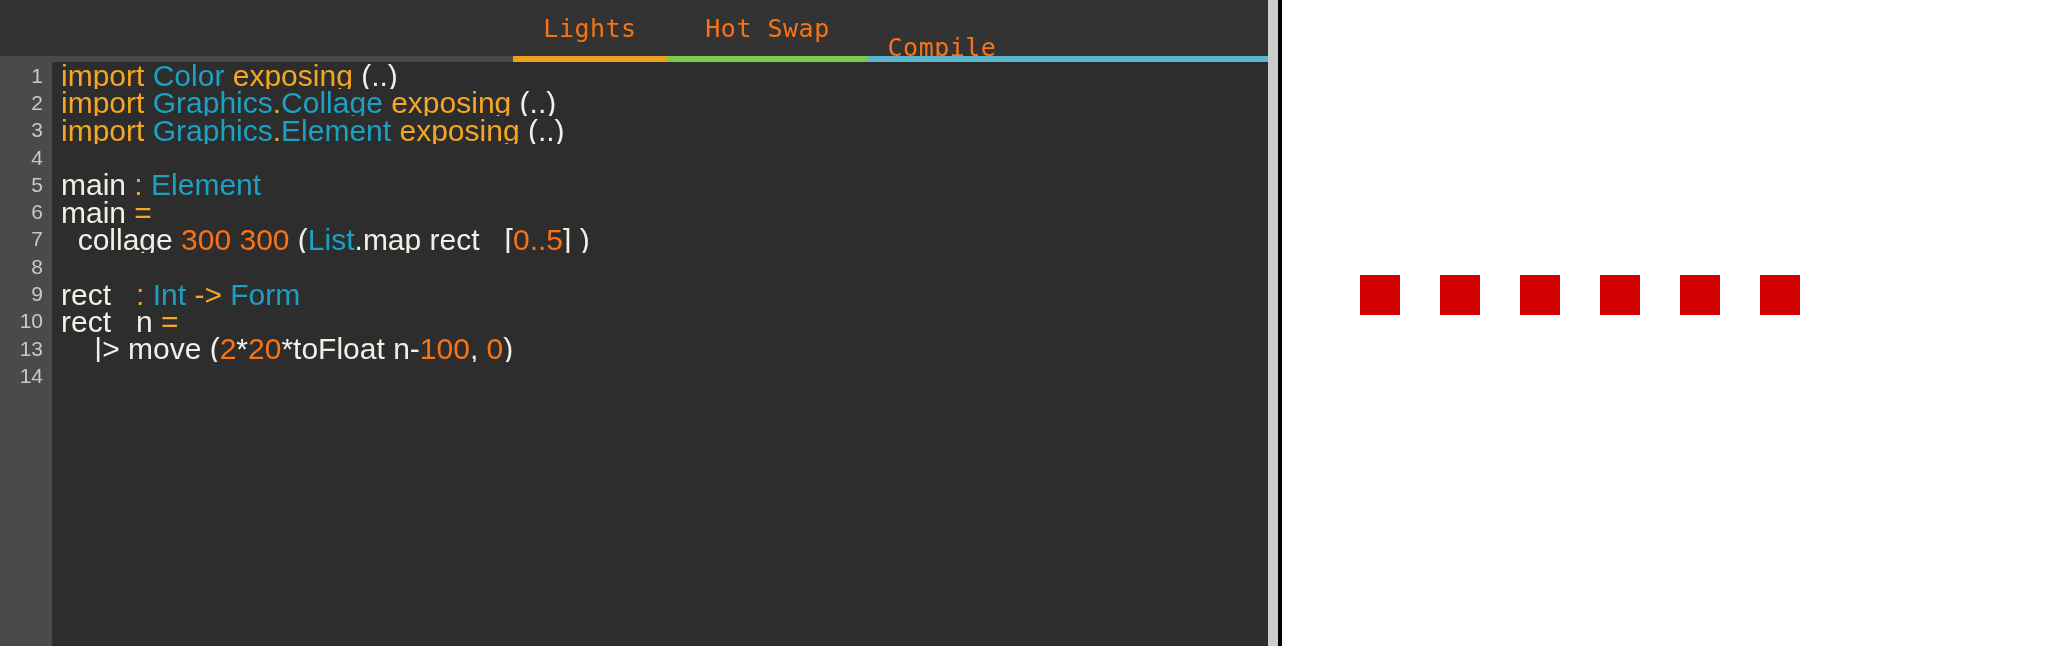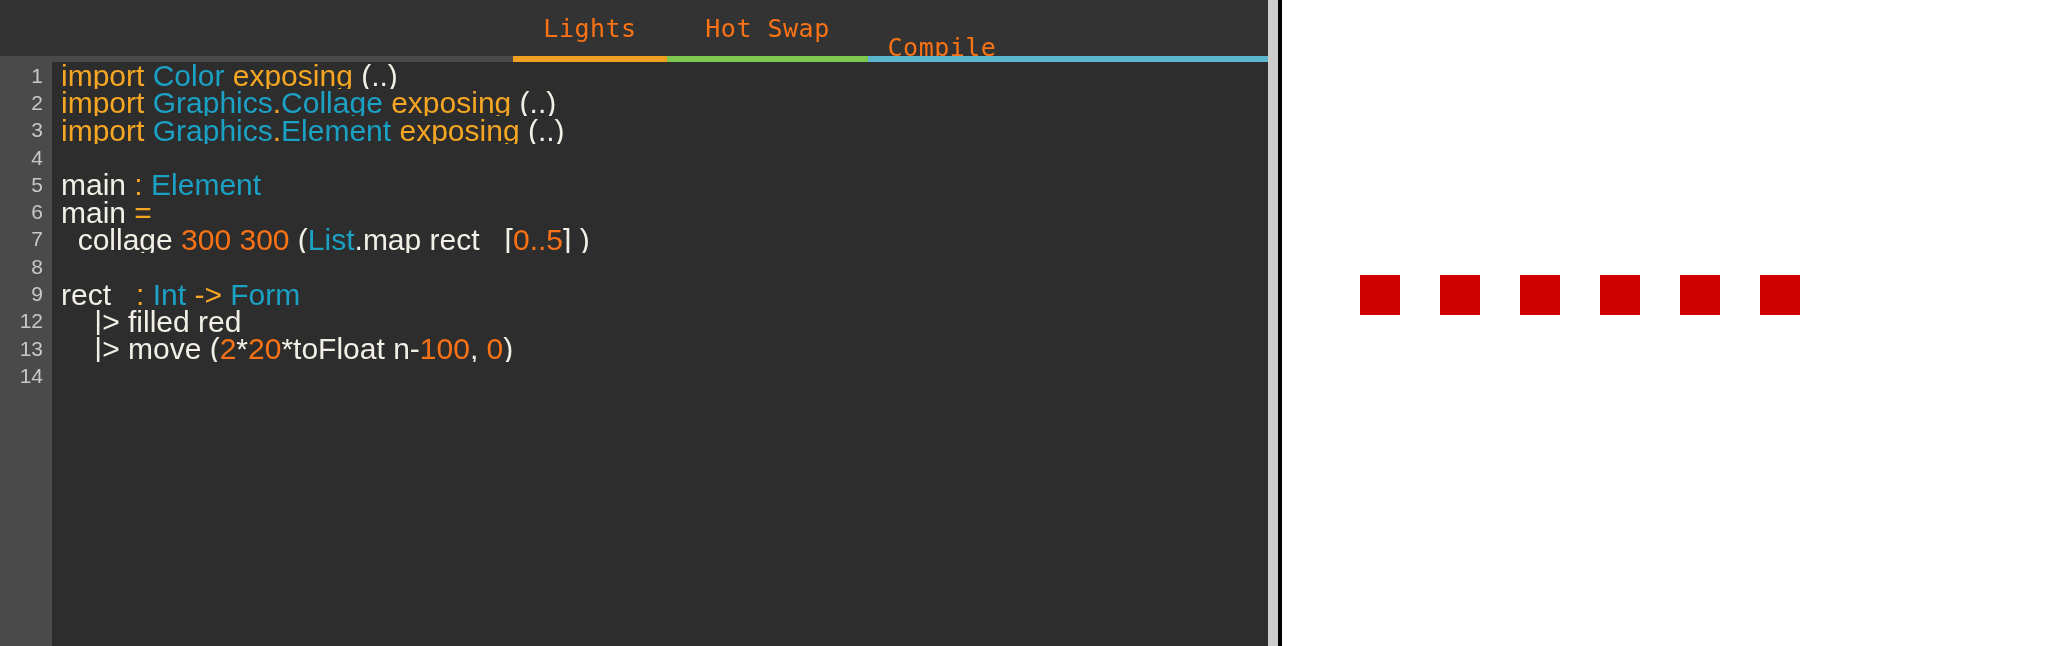--- a/index.html
+++ b/index.html
@@ -233,22 +233,22 @@
           </div>
           <div class="code-row">
             <div class="ln">8</div>
             <div class="code-text"></div>
           </div>
           <div class="code-row">
             <div class="ln">9</div>
             <div class="code-text"><span class="tk-pl">rect_ </span><span class="tk-kw">: </span><span class="tk-type">Int</span><span class="tk-kw"> -&gt; </span><span class="tk-type">Form</span></div>
           </div>
           <div class="code-row">
-            <div class="ln">12</div>
-            <div class="code-text"><span class="tk-pl">    |&gt; filled red</span></div>
+            <div class="ln">10</div>
+            <div class="code-text"><span class="tk-pl">rect_ n </span><span class="tk-kw">=</span></div>
           </div>
           <div class="code-row">
             <div class="ln">13</div>
             <div class="code-text"><span class="tk-pl">    |&gt; move (</span><span class="tk-num">2</span><span class="tk-pl">*</span><span class="tk-num">20</span><span class="tk-pl">*toFloat n-</span><span class="tk-num">100</span><span class="tk-pl">, </span><span class="tk-num">0</span><span class="tk-pl">)</span></div>
           </div>
           <div class="code-row">
             <div class="ln">14</div>
             <div class="code-text"></div>
           </div>
         </div>

